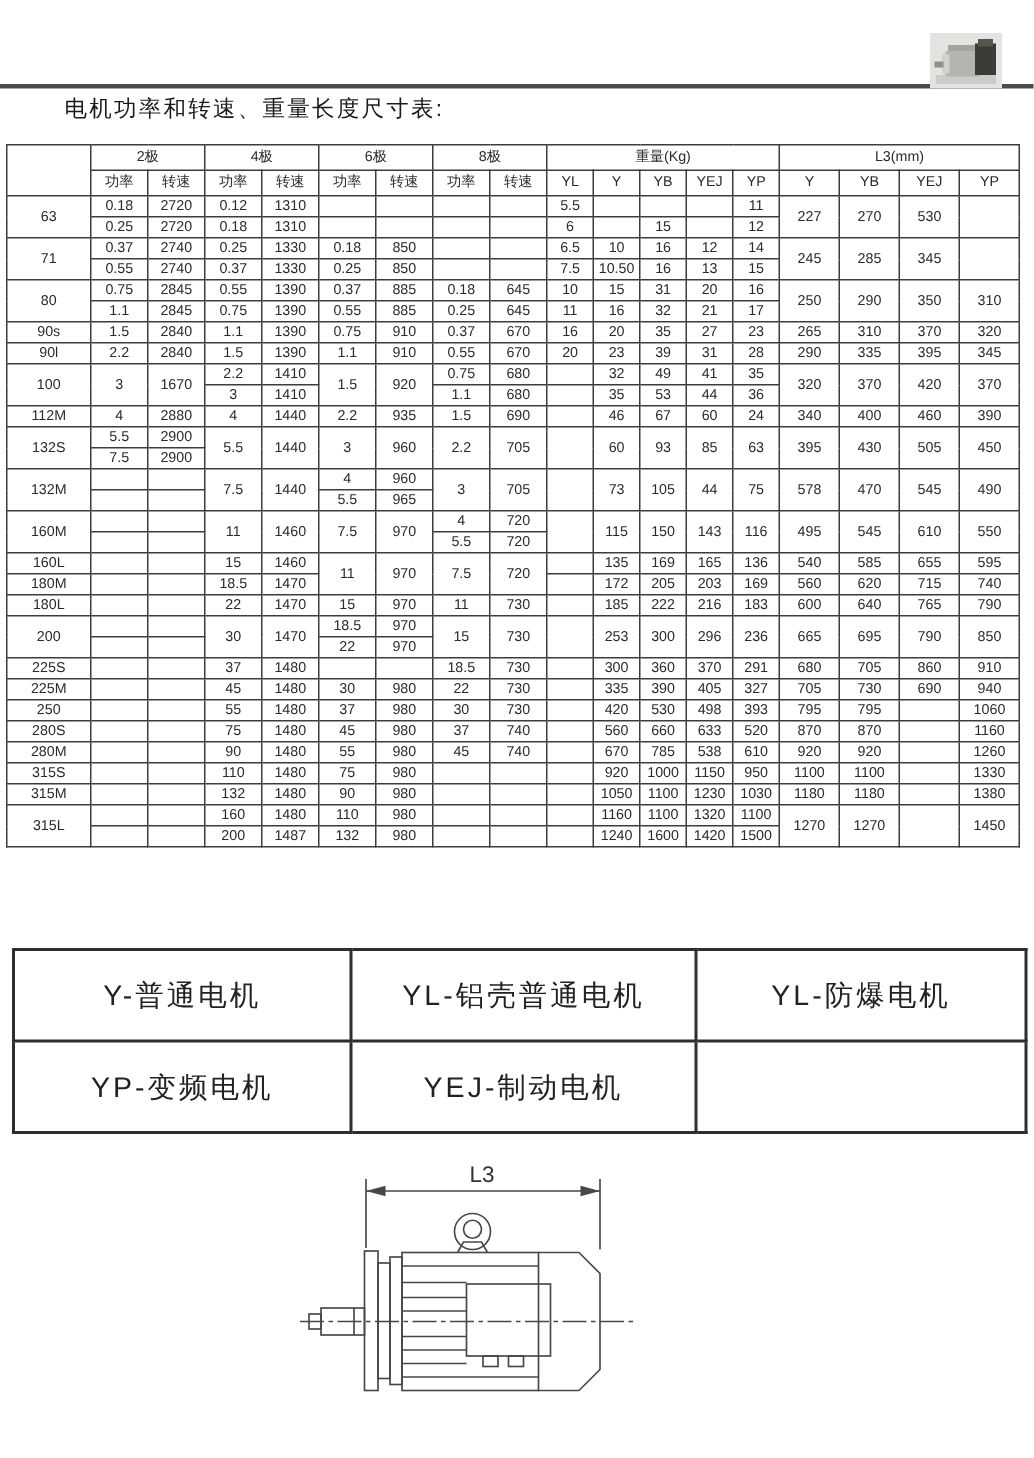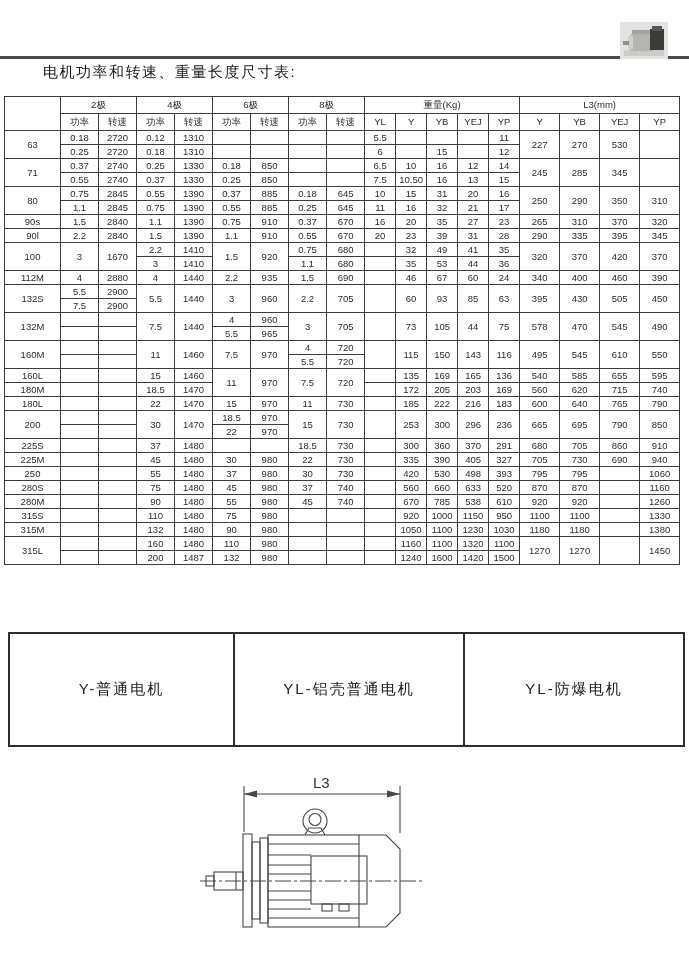--- a/index.html
+++ b/index.html
@@ -20,21 +20,21 @@
     padding:0;height:13px;line-height:1.05;overflow:hidden;white-space:nowrap;color:#2b2b2b;
   }
   table.spec tr:nth-child(1) td, table.spec tr:nth-child(2) td{height:16px;}
 
   table.legend{
     position:absolute;left:8px;top:632px;width:675px;height:115px;
     border-collapse:collapse;table-layout:fixed;
   }
   table.legend td{
     border:2px solid #2e2e2e;text-align:center;vertical-align:middle;
-    font-size:15px;letter-spacing:2px;color:#222;height:57px;
+    font-size:19px;letter-spacing:2px;color:#222;height:57px;
   }
 
   .diagram{position:absolute;left:148px;top:758px;width:404px;height:180px;}
   .diagram svg{width:100%;height:100%;}
   .dwg{stroke:#474747;stroke-width:1.1;fill:none;}
   .dwg-fill{fill:#474747;stroke:none;}
   .dim-text{font-family:"Liberation Sans",sans-serif;font-size:15px;fill:#333;stroke:none;}
 </style>
 </head>
 <body>
@@ -643,20 +643,25 @@
     <col style="width:225px">
       <col style="width:230px">
       <col style="width:220px">
   </colgroup>
   <tbody>
       <tr>
         <td>Y-普通电机</td>
         <td>YL-铝壳普通电机</td>
         <td>YL-防爆电机</td>
       </tr>
+      <tr>
+        <td>YP-变频电机</td>
+        <td>YEJ-制动电机</td>
+        <td></td>
+      </tr>
     </tbody>
 </table>
 
 <div class="diagram">
   <svg viewBox="0 0 404 180">
 
     <g>
       <line class="dwg" x1="96" y1="28" x2="96" y2="74"></line>
       <line class="dwg" x1="252" y1="28" x2="252" y2="75"></line>
     </g>

